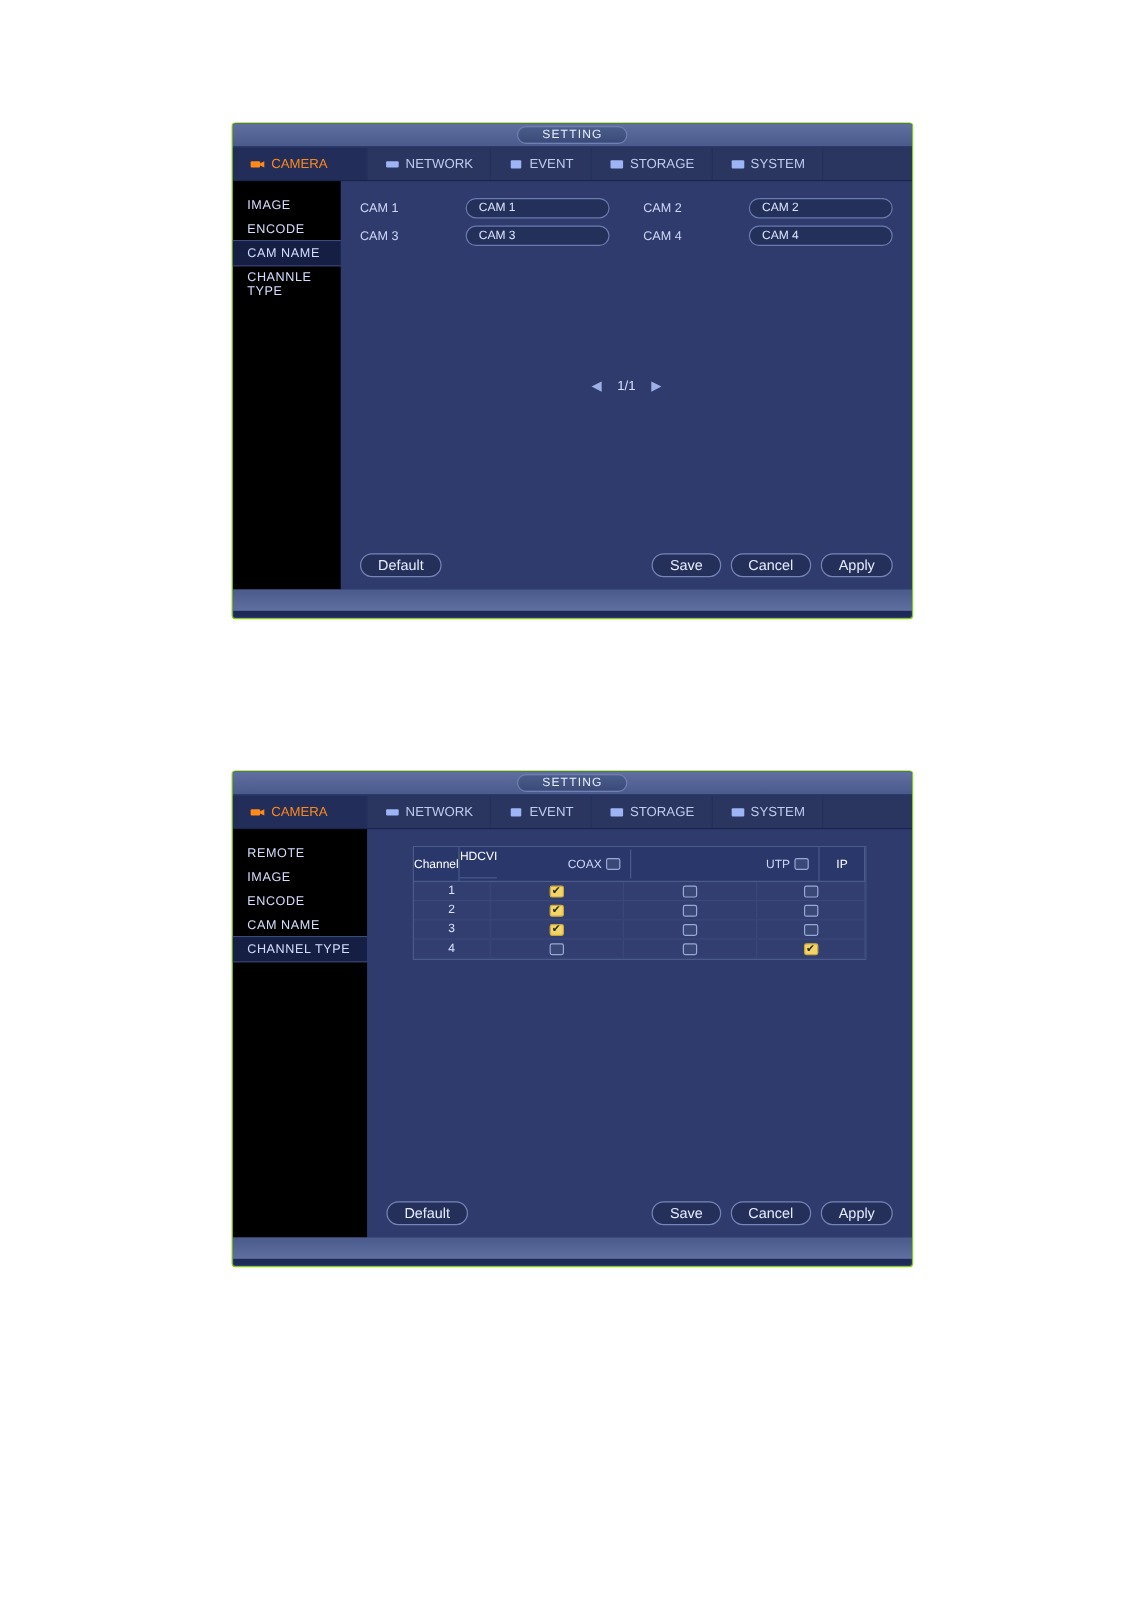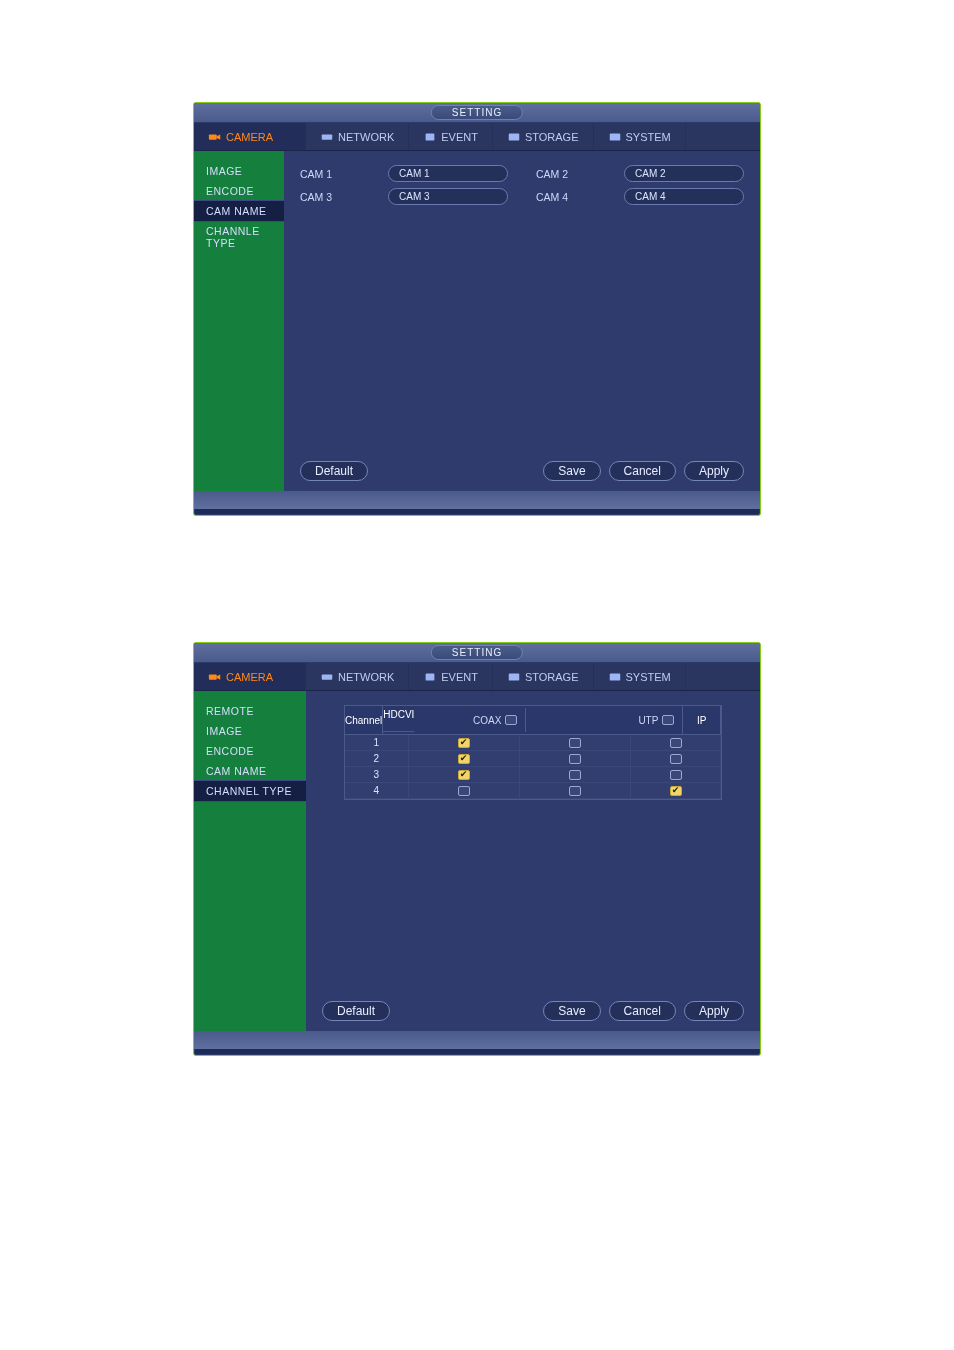--- a/index.html
+++ b/index.html
@@ -22,21 +22,21 @@
   .tab {
     flex: 0 0 auto; display: flex; align-items: center; gap: 4px;
     padding: 0 14px; height: 100%; cursor: pointer;
     border-right: 1px solid #23305a;
     color: #c0ccf0;
   }
   .tab.camera { width: 112px; background: #222d5a; }
   .tab.active .tab-label { color: #ff8a1a; }
   .tab .icon { width: 14px; height: 12px; display: inline-block; }
   .body { display: flex; min-height: 340px; }
-  .sidebar { width: 112px; background: #15803d; padding: 10px 0; }
+  .sidebar { width: 112px; background: #000000; padding: 10px 0; }
   .side-item {
     padding: 4px 12px; color: #d6deff; font-size: 10.5px; letter-spacing: 0.5px;
     cursor: pointer;
   }
   .side-item.selected {
     background: #151f44; outline: 1px solid #3b4a80;
   }
   .main { flex: 1; background: #2f3b6d; padding: 14px 16px 10px 16px; position: relative; display:flex; flex-direction:column;}
   .cam-grid { display: grid; grid-template-columns: 60px 120px 60px 120px; gap: 6px 28px; }
   .cam-label { font-size: 10.5px; color: #cfd8f8; padding-top: 3px; }
@@ -143,20 +143,25 @@
           <div class="cam-label">CAM 1</div>
           <div class="pill-input">CAM 1</div>
           <div class="cam-label">CAM 2</div>
           <div class="pill-input">CAM 2</div>
           <div class="cam-label">CAM 3</div>
           <div class="pill-input">CAM 3</div>
           <div class="cam-label">CAM 4</div>
           <div class="pill-input">CAM 4</div>
         </div>
 
+        <div class="pager">
+          <span class="arrow">◀</span>
+          <span>1/1</span>
+          <span class="arrow">▶</span>
+        </div>
 
         <div class="action-row">
           <div class="btn">Default</div>
           <div class="spacer"></div>
           <div class="btn">Save</div>
           <div class="btn">Cancel</div>
           <div class="btn">Apply</div>
         </div>
       </div>
     </div>

